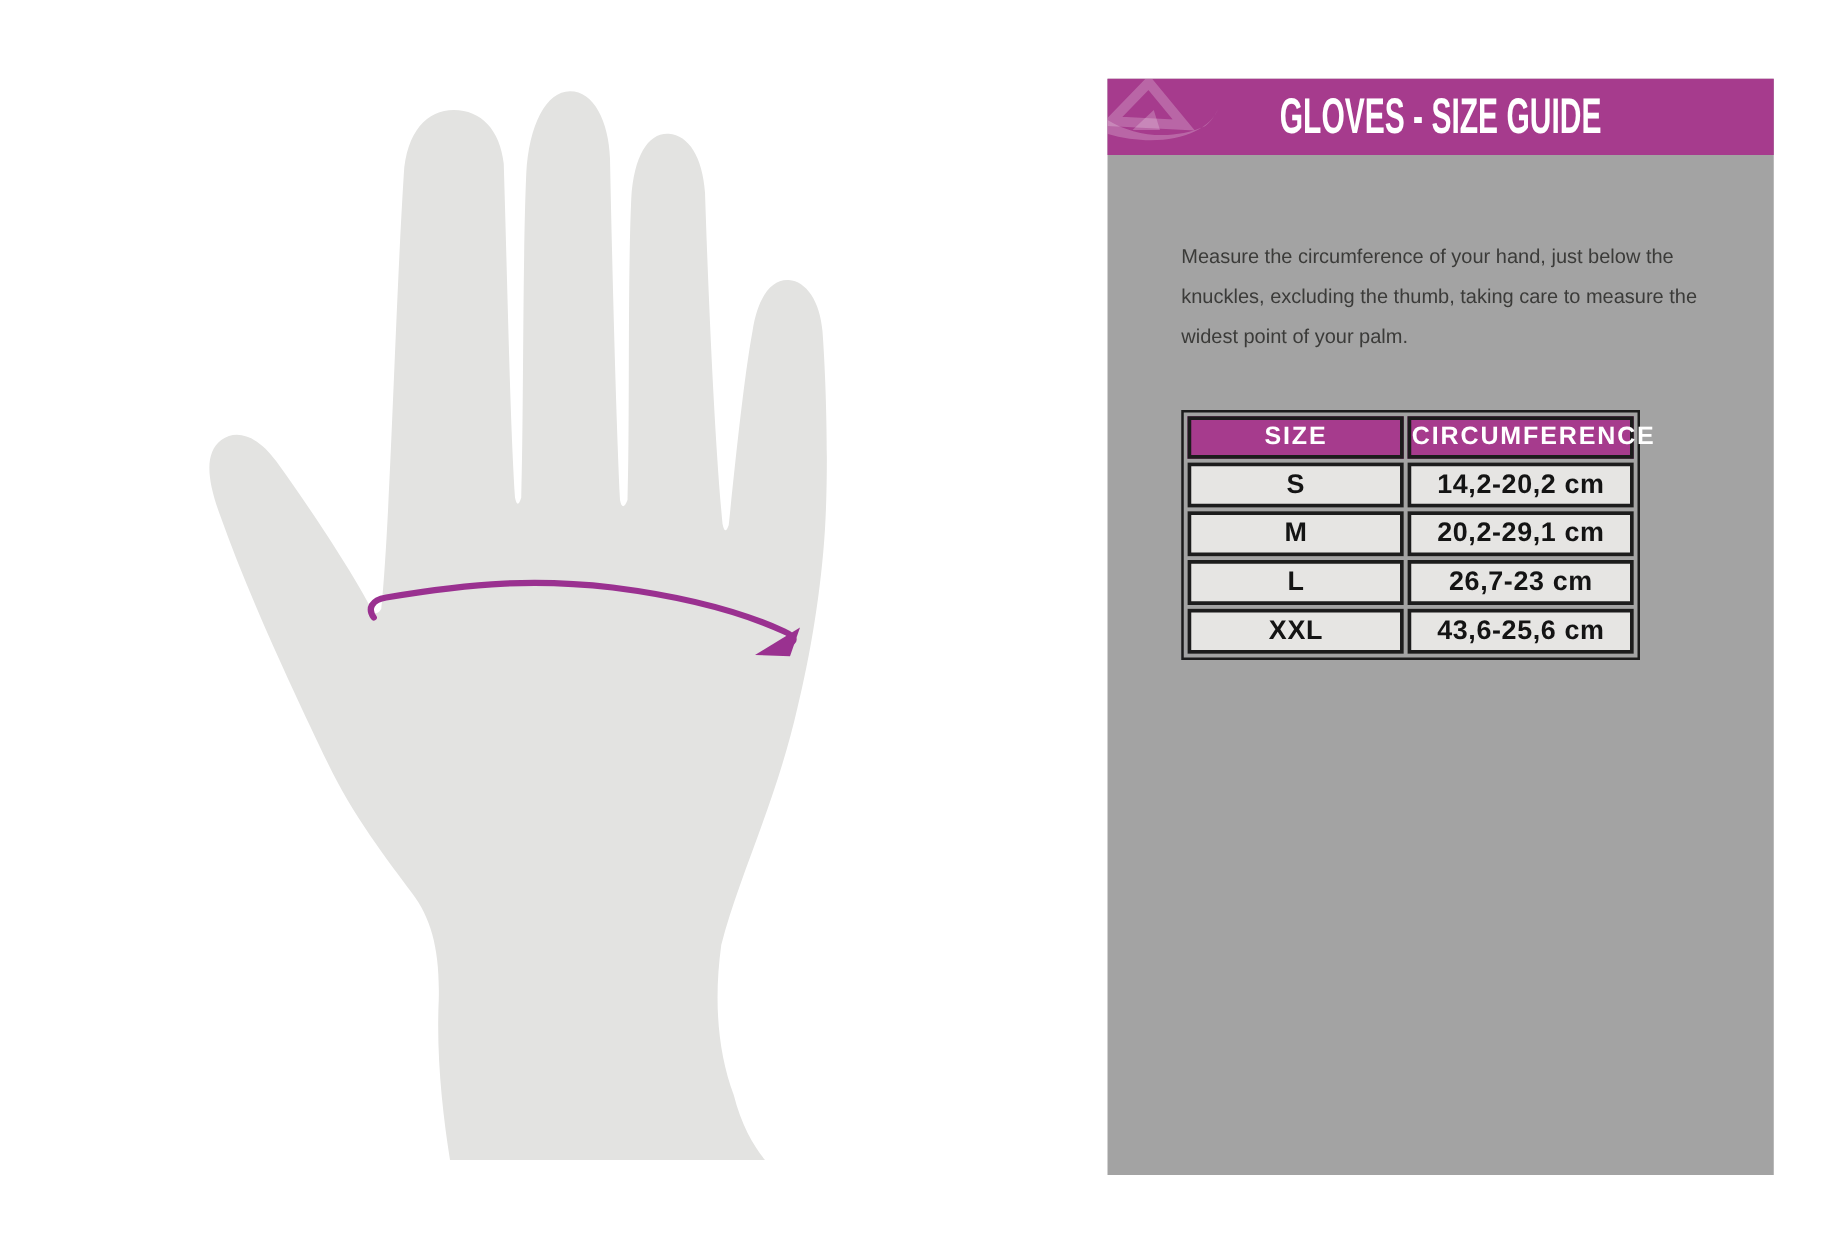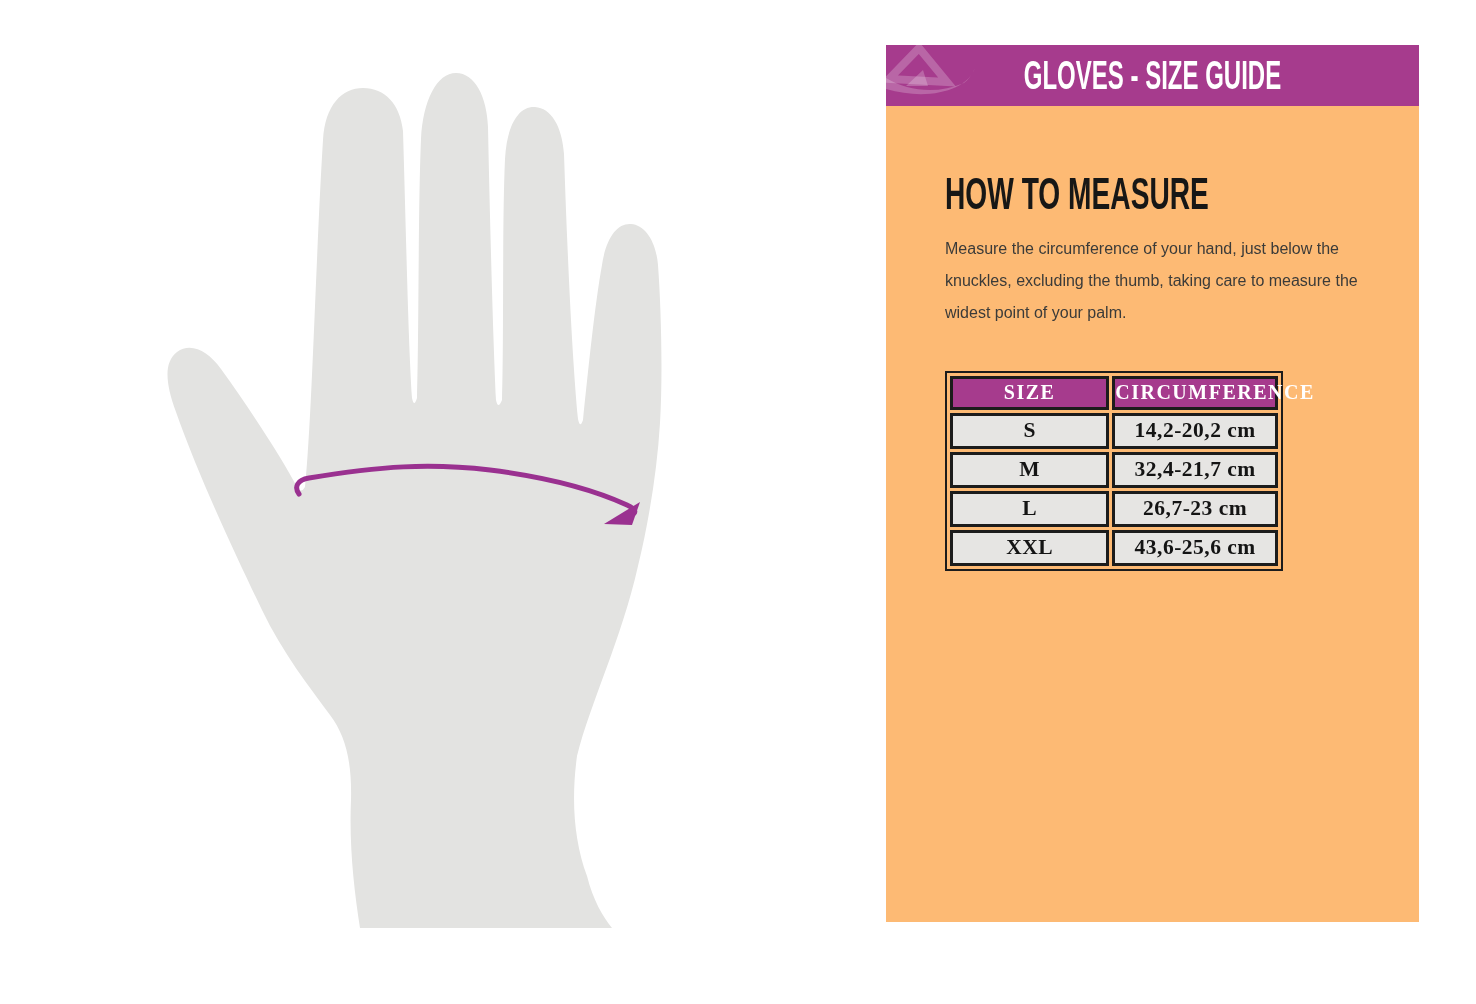--- a/index.html
+++ b/index.html
@@ -17,23 +17,23 @@
   .illustration {
     position: absolute;
     left: 0; top: 0;
     width: 900px; height: 1004px;
   }
   .illustration svg { display:block; width:100%; height:100%; }
 
   
   .panel {
     position: absolute;
-    left: 886px; top: 45px;
+    left: 886px; top: 63px;
     width: 533px; height: 877px;
-    background: #fdba74;
+    background: #a3a3a3;
   }
   .panel-header {
     position: relative;
     height: 61px;
     background: #a63b8d;
     display: flex;
     align-items: center;
     justify-content: center;
     overflow: hidden;
   }
@@ -74,26 +74,25 @@
   }
   .howto-text {
     width: 414px;
     color: #3b3b39;
     font-size: 16px;
     line-height: 32px;
     margin-bottom: 42px;
   }
 
   table.size-table {
-    width: 338px;
+    width: 367px;
     border: 2px solid #1c1c1c;
     border-collapse: separate;
     border-spacing: 3px;
     table-layout: fixed;
-    font-family: Liberation Serif, serif;
   }
   .size-table th, .size-table td {
     border: 3px solid #1c1c1c;
     text-align: center;
     vertical-align: middle;
   }
   .size-table th {
     background: #a63b8d;
     color: #ffffff;
     font-size: 20px;
@@ -171,39 +170,38 @@
       <svg class="logo" viewBox="0 0 150 61">
         <path fill="rgba(255,255,255,0.22)" d="M -12 24 C 12 46 48 51 78 38 C 82 35 86 30 89 23 C 80 48 34 58 -12 40 Z"></path>
         <path fill="none" stroke="rgba(255,255,255,0.22)" stroke-width="8" d="M 3 34 L 33 3 L 61 37 Z"></path>
         <path fill="rgba(255,255,255,0.22)" d="M 20 41 L 37 25 L 42 41 Z"></path>
       </svg>
       <h1 class="panel-title"><span class="cond">GLOVES - SIZE GUIDE</span></h1>
     </header>
 
     <div class="panel-body">
 
-      <h2 class="howto-heading"><span class="cond-left">HOW TO MEASURE</span></h2>
 
       <p class="howto-text">Measure the circumference of your hand, just below the knuckles, excluding the thumb, taking care to measure the widest point of your palm.</p>
 
       <table class="size-table">
         <thead>
           <tr>
             <th class="col-size">SIZE</th>
             <th class="col-circ">CIRCUMFERENCE</th>
           </tr>
         </thead>
         <tbody>
           <tr>
             <td>S</td>
             <td>14,2-20,2 cm</td>
           </tr>
           <tr>
             <td>M</td>
-            <td>32,4-21,7 cm</td>
+            <td>20,2-29,1 cm</td>
           </tr>
           <tr>
             <td>L</td>
             <td>26,7-23 cm</td>
           </tr>
           <tr>
             <td>XXL</td>
             <td>43,6-25,6 cm</td>
           </tr>
         </tbody>

